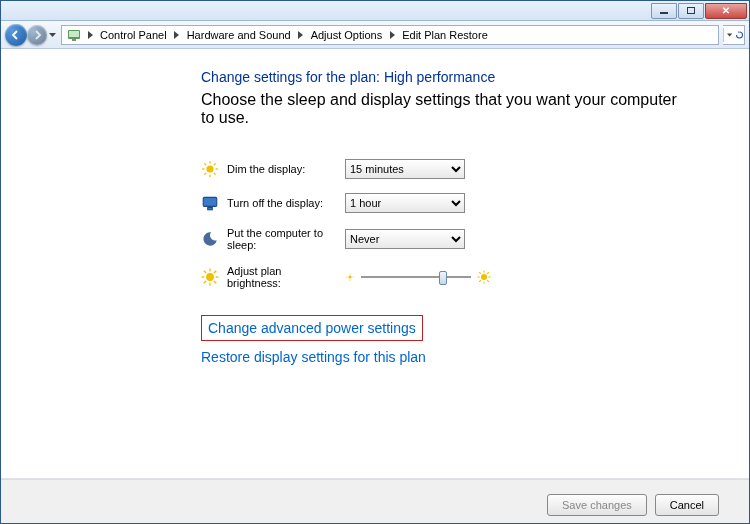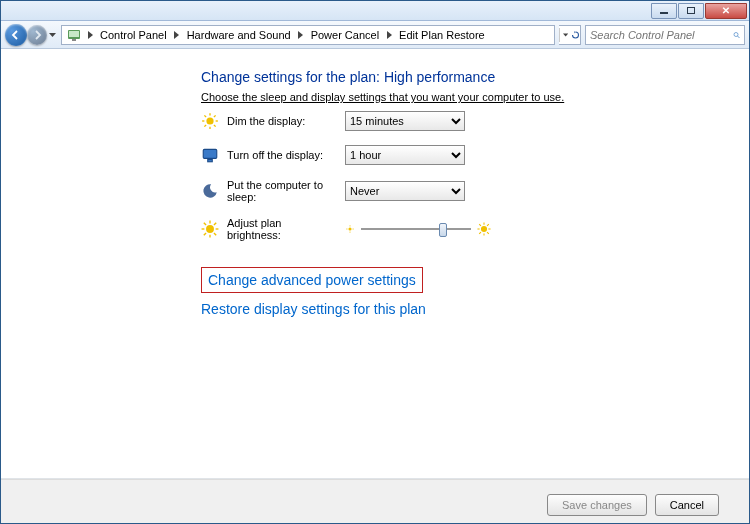--- a/index.html
+++ b/index.html
@@ -29,21 +29,21 @@
 .bcitem { padding: 0 4px; color: #000; white-space: nowrap; }
 .refreshbox { width: 22px; height: 20px; border: 1px solid #a0b0c8; border-left: none; background: #fff; display: flex; align-items: center; justify-content: center; }
 .refreshbox .sep { width: 1px; height: 14px; background: #ccc; margin-right: 3px; }
 .searchbox { width: 160px; height: 20px; background: #fff; border: 1px solid #a0b0c8; display: flex; align-items: center; padding: 0 4px; }
 .searchbox input { border: none; outline: none; flex: 1; font-size: 11px; font-style: italic; color: #888; background: transparent; }
 .searchbox .sicon { width: 14px; height: 14px; }
 
 
 .content { padding: 20px 60px 20px 200px; position: relative; height: 480px; }
 .heading { color: #003399; font-size: 14px; font-weight: normal; margin-bottom: 6px; }
-.subtext { color: #000; font-size: 11px; margin-bottom: 8px; text-decoration: underline; }
+.subtext { color: #000; font-size: 16px; margin-bottom: 32px; }
 .row { display: flex; align-items: center; margin-bottom: 14px; gap: 8px; }
 .row .iconcell { width: 18px; height: 18px; display: flex; align-items: center; justify-content: center; }
 .row .labelcell { width: 110px; color: #000; font-size: 11px; }
 .row select { width: 120px; height: 20px; font-size: 11px; border: 1px solid #888; background: linear-gradient(to bottom, #fff, #e8e8e8); }
 .slidercell { display: flex; align-items: center; gap: 6px; }
 .suntiny { width: 10px; height: 10px; }
 .slider { width: 110px; height: 16px; position: relative; }
 .slider .track { position: absolute; top: 7px; left: 0; right: 0; height: 2px; background: #999; }
 .slider .thumb { position: absolute; top: 2px; left: 78px; width: 8px; height: 14px; background: linear-gradient(to bottom, #f0f4fa, #c8d8ea); border: 1px solid #6a8ab0; border-radius: 2px; }
 .sunbig { width: 14px; height: 14px; }
@@ -117,45 +117,38 @@
         <svg viewBox="0 0 5 8">
           <path d="M0 0 L5 4 L0 8 Z" fill="#444"></path>
         </svg>
       </span>
     <span class="bcitem">Hardware and Sound</span>
     <span class="bcsep">
         <svg viewBox="0 0 5 8">
           <path d="M0 0 L5 4 L0 8 Z" fill="#444"></path>
         </svg>
       </span>
-    <span class="bcitem">Power Cancel</span>
+    <span class="bcitem">Adjust Options</span>
     <span class="bcsep">
         <svg viewBox="0 0 5 8">
           <path d="M0 0 L5 4 L0 8 Z" fill="#444"></path>
         </svg>
       </span>
     <span class="bcitem">Edit Plan Restore</span>
   </div>
   <div class="refreshbox">
     <span class="sep"></span>
     <svg width="7" height="4" viewBox="0 0 7 4">
         <path d="M0 0 L3.5 4 L7 0 Z" fill="#444"></path>
       </svg>
     <svg width="12" height="12" viewBox="0 0 12 12" style="margin-left:3px">
         <path d="M6 2 A4 4 0 1 1 2 6" stroke="#2a5aa0" stroke-width="1.4" fill="none"></path>
         <path d="M4 1 L6 2 L5 4 Z" fill="#2a5aa0"></path>
       </svg>
   </div>
-  <div class="searchbox">
-    <input type="text" placeholder="Search Control Panel" style="">
-    <svg class="sicon" viewBox="0 0 14 14">
-        <circle cx="6" cy="6" r="4" stroke="#4a88c8" stroke-width="1.4" fill="none"></circle>
-        <line x1="9" y1="9" x2="13" y2="13" stroke="#4a88c8" stroke-width="1.6"></line>
-      </svg>
-  </div>
 </div>
 
 <div class="content">
   <div class="heading">Change settings for the plan: High performance</div>
   <div class="subtext">Choose the sleep and display settings that you want your computer to use.</div>
 
   <div class="row">
     <span class="iconcell">
       <svg class="sun-icon" viewBox="0 0 16 16">
           <circle cx="8" cy="8" r="3.2"></circle>

